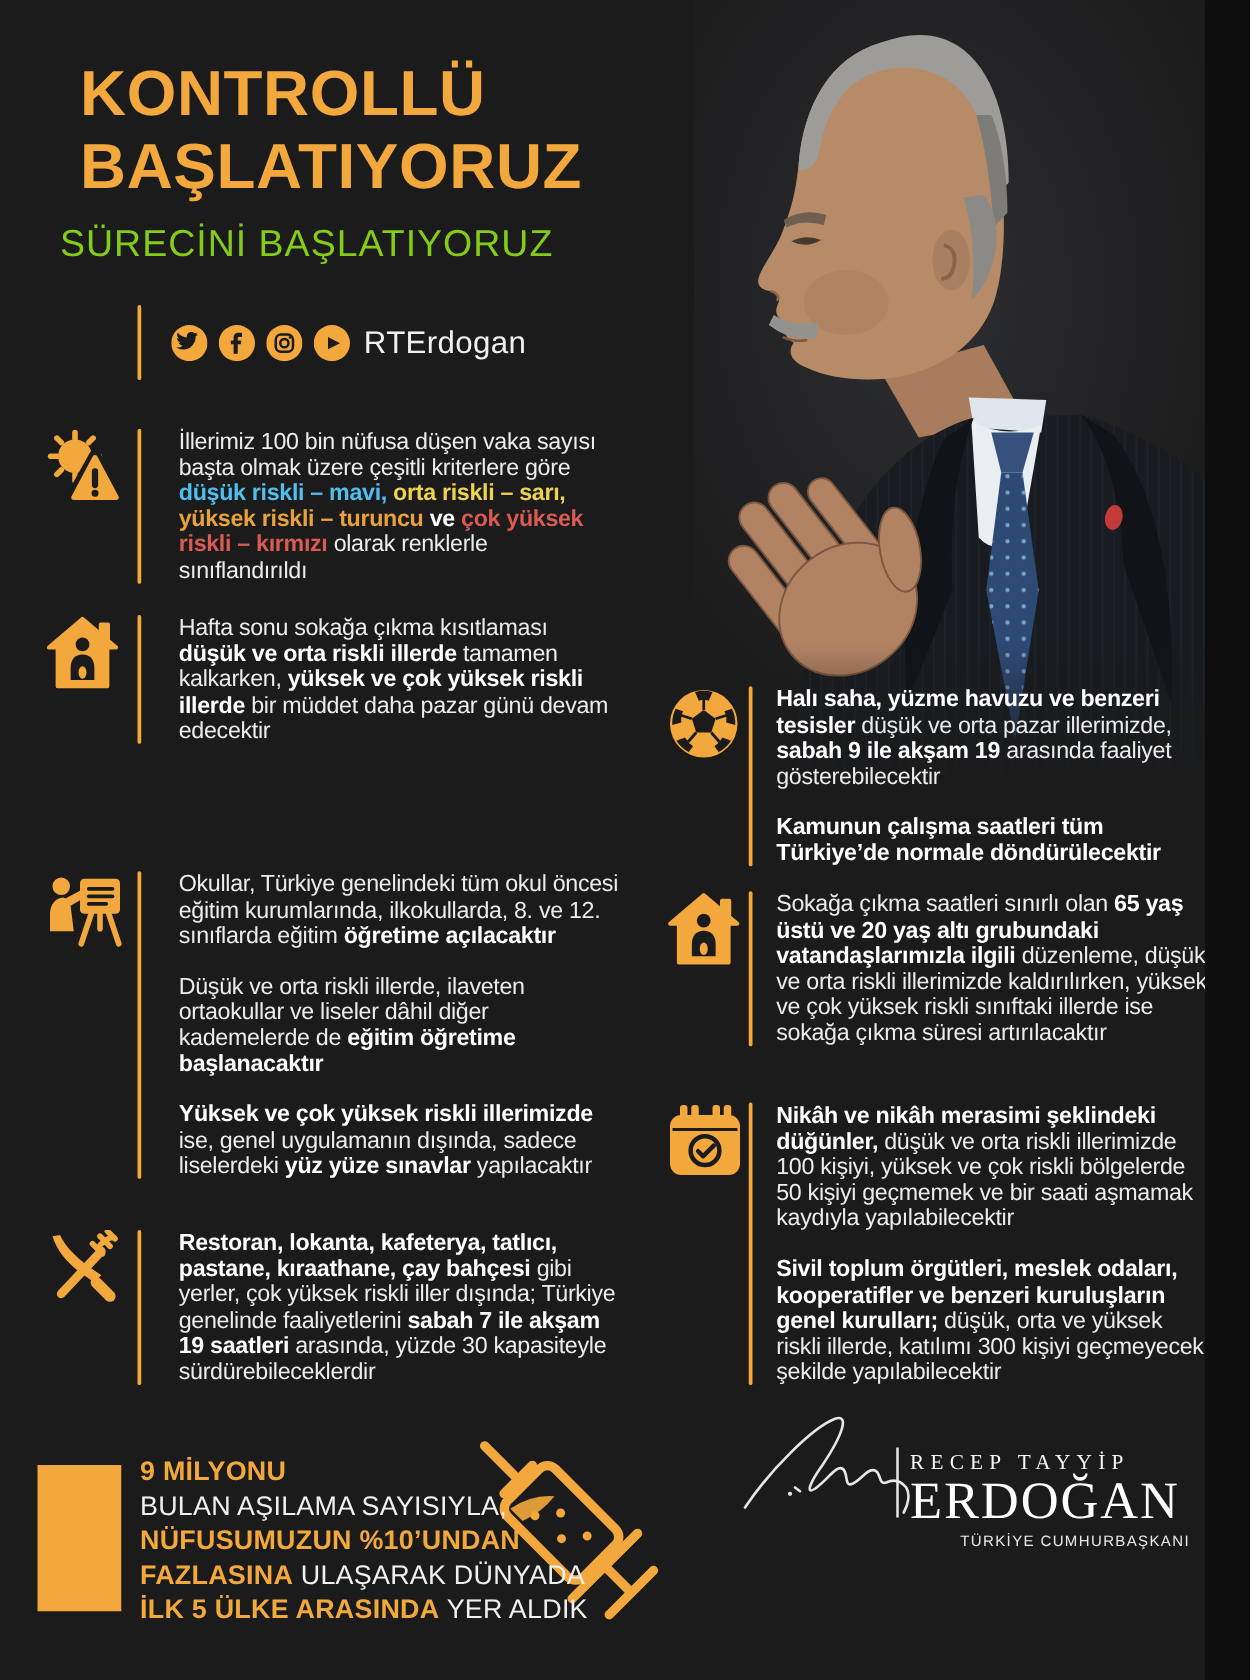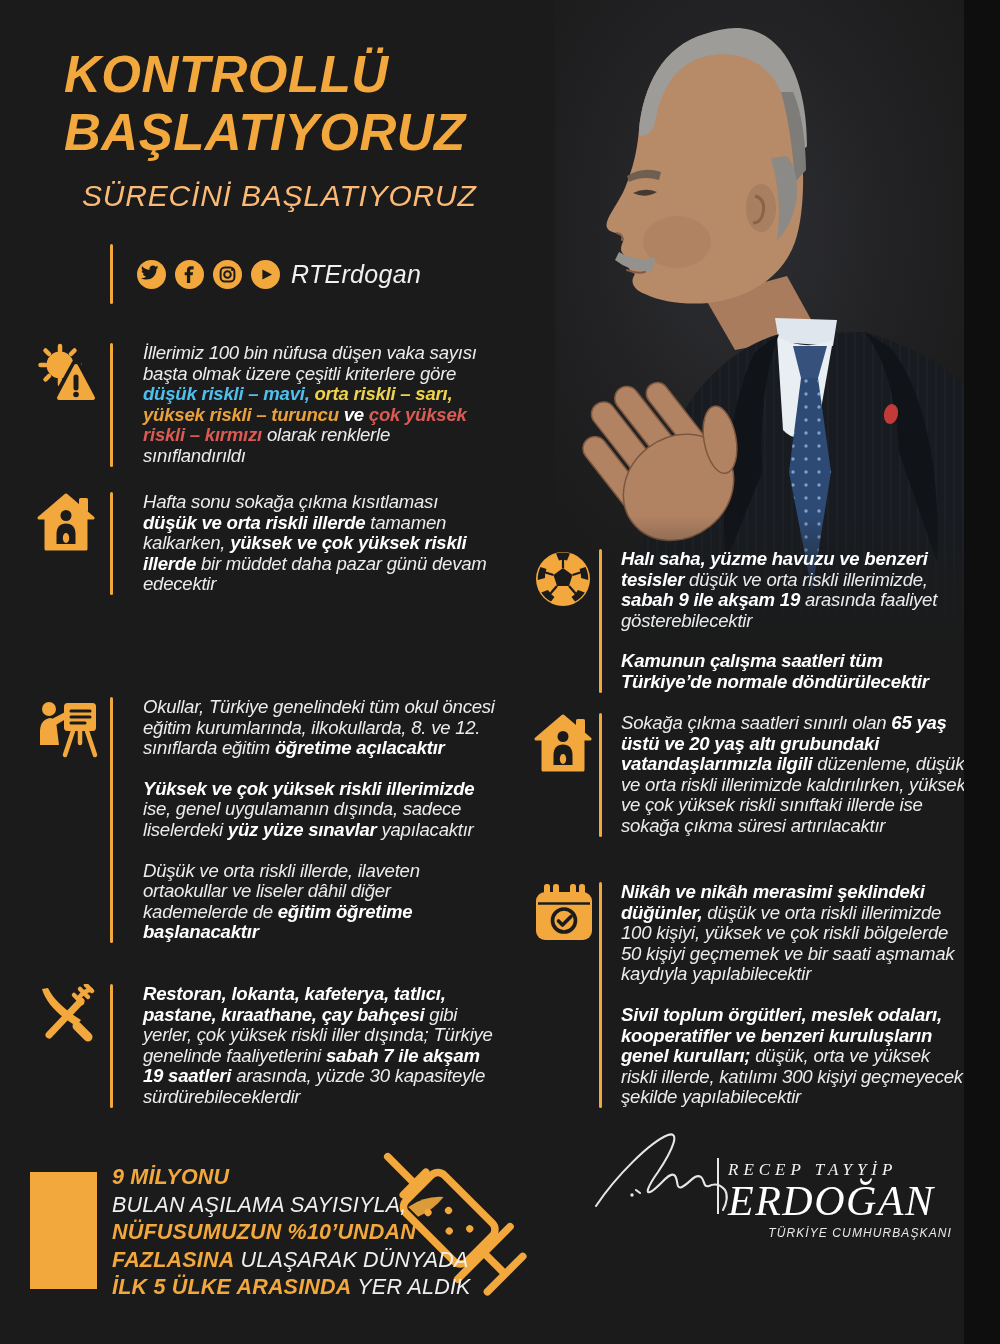--- a/index.html
+++ b/index.html
@@ -1,23 +1,23 @@
 <!DOCTYPE html>
 <html lang="tr"><head>
 <meta charset="utf-8">
 <style>
   html,body{margin:0;padding:0;background:#0e0e0e;}
   .page{position:relative;width:964px;height:1344px;background:#1b1b1b;overflow:hidden;
-        font-family:"Liberation Sans",sans-serif;font-style:italic;-webkit-font-smoothing:antialiased;}
+        font-family:"Liberation Sans",sans-serif;-webkit-font-smoothing:antialiased;}
   .z{position:absolute;}
 
   
   .title{left:64px;top:46px;margin:0;color:#f2a83c;font-size:51px;line-height:58px;
          font-weight:700;letter-spacing:0.5px;z-index:4;}
-  .subtitle{left:82px;top:179px;color:#fdba74;font-size:30px;letter-spacing:0.8px;z-index:4;}
+  .subtitle{left:48px;top:179px;color:#84cc16;font-size:30px;letter-spacing:0.8px;z-index:4;}
   .social{left:110px;top:243px;height:62px;display:flex;align-items:center;z-index:4;}
   .social-vline{width:3px;height:60px;background:#f2a83c;border-radius:2px;}
   .social-icons{display:flex;gap:9px;margin-left:24px;}
   .social-handle{margin-left:11px;color:#f0f0f0;font-size:25px;letter-spacing:0.3px;}
 
   
   .portrait{left:555px;top:0;width:445px;height:640px;z-index:1;}
 
   
   .block{position:absolute;display:flex;align-items:stretch;z-index:3;}
@@ -222,22 +222,22 @@
         <g stroke="#f2a83c" stroke-width="4.5" stroke-linecap="round">
           <line x1="37" y1="34" x2="29" y2="58"></line>
           <line x1="51" y1="34" x2="59" y2="58"></line>
           <line x1="44" y1="34" x2="44" y2="46"></line>
         </g>
       </svg>
     </div>
     <div class="vline"></div>
     <div class="text">
         <p class="para"><span class="s-n">Okullar, Türkiye genelindeki tüm okul öncesi eğitim kurumlarında, ilkokullarda, 8. ve 12. sınıflarda eğitim </span><span class="s-b">öğretime açılacaktır</span></p>
+        <p class="para"><span class="s-n">Düşük ve orta riskli illerde, ilaveten ortaokullar ve liseler dâhil diğer kademelerde de </span><span class="s-b">eğitim öğretime başlanacaktır</span></p>
         <p class="para"><span class="s-b">Yüksek ve çok yüksek riskli illerimizde</span><span class="s-n"> ise, genel uygulamanın dışında, sadece liselerdeki </span><span class="s-b">yüz yüze sınavlar</span><span class="s-n"> yapılacaktır</span></p>
-        <p class="para"><span class="s-n">Düşük ve orta riskli illerde, ilaveten ortaokullar ve liseler dâhil diğer kademelerde de </span><span class="s-b">eğitim öğretime başlanacaktır</span></p>
       </div>
   </section>
 
   <section class="block bl" style="left:36px;top:984px;">
     <div class="icon-cell">
       <svg width="60" height="60" viewBox="0 0 60 60">
         <path d="M6 5 C10 19 22 31 40 42 L45 36 C29 26 17 15 12 4 Z" fill="#f2a83c"></path>
         <line x1="41" y1="42" x2="52" y2="53" stroke="#f2a83c" stroke-width="9" stroke-linecap="round"></line>
         <line x1="13" y1="51" x2="45" y2="17" stroke="#f2a83c" stroke-width="7" stroke-linecap="round"></line>
         <g stroke="#f2a83c" stroke-width="4.5" stroke-linecap="round" fill="none">
@@ -270,21 +270,21 @@
           <line x1="30" y1="19" x2="30" y2="9"></line>
           <line x1="39.5" y1="26" x2="49" y2="23"></line>
           <line x1="36" y1="37" x2="43" y2="45"></line>
           <line x1="24" y1="37" x2="17" y2="45"></line>
           <line x1="20.5" y1="26" x2="11" y2="23"></line>
         </g>
       </svg>
     </div>
     <div class="vline"></div>
     <div class="text">
-        <p class="para"><span class="s-b">Halı saha, yüzme havuzu ve benzeri tesisler</span><span class="s-n"> düşük ve orta riskli illerimizde, </span><span class="s-b">sabah 9 ile akşam 19</span><span class="s-n"> arasında faaliyet gösterebilecektir</span></p>
+        <p class="para"><span class="s-b">Halı saha, yüzme havuzu ve benzeri tesisler</span><span class="s-n"> düşük ve orta pazar illerimizde, </span><span class="s-b">sabah 9 ile akşam 19</span><span class="s-n"> arasında faaliyet gösterebilecektir</span></p>
         <p class="para"><span class="s-b">Kamunun çalışma saatleri tüm Türkiye’de normale döndürülecektir</span></p>
       </div>
   </section>
 
   <section class="block br" style="left:533px;top:713px;">
     <div class="icon-cell">
       <svg width="60" height="60" viewBox="0 0 60 60">
         <rect x="43" y="6" width="9" height="14" rx="1.5" fill="#f2a83c"></rect>
         <path d="M30 3 L57 26 L50 26 L50 57 L10 57 L10 26 L3 26 Z" fill="#f2a83c" stroke="#f2a83c" stroke-width="3" stroke-linejoin="round"></path>
         <circle cx="30" cy="23.5" r="5.5" fill="#1b1b1b"></circle>

